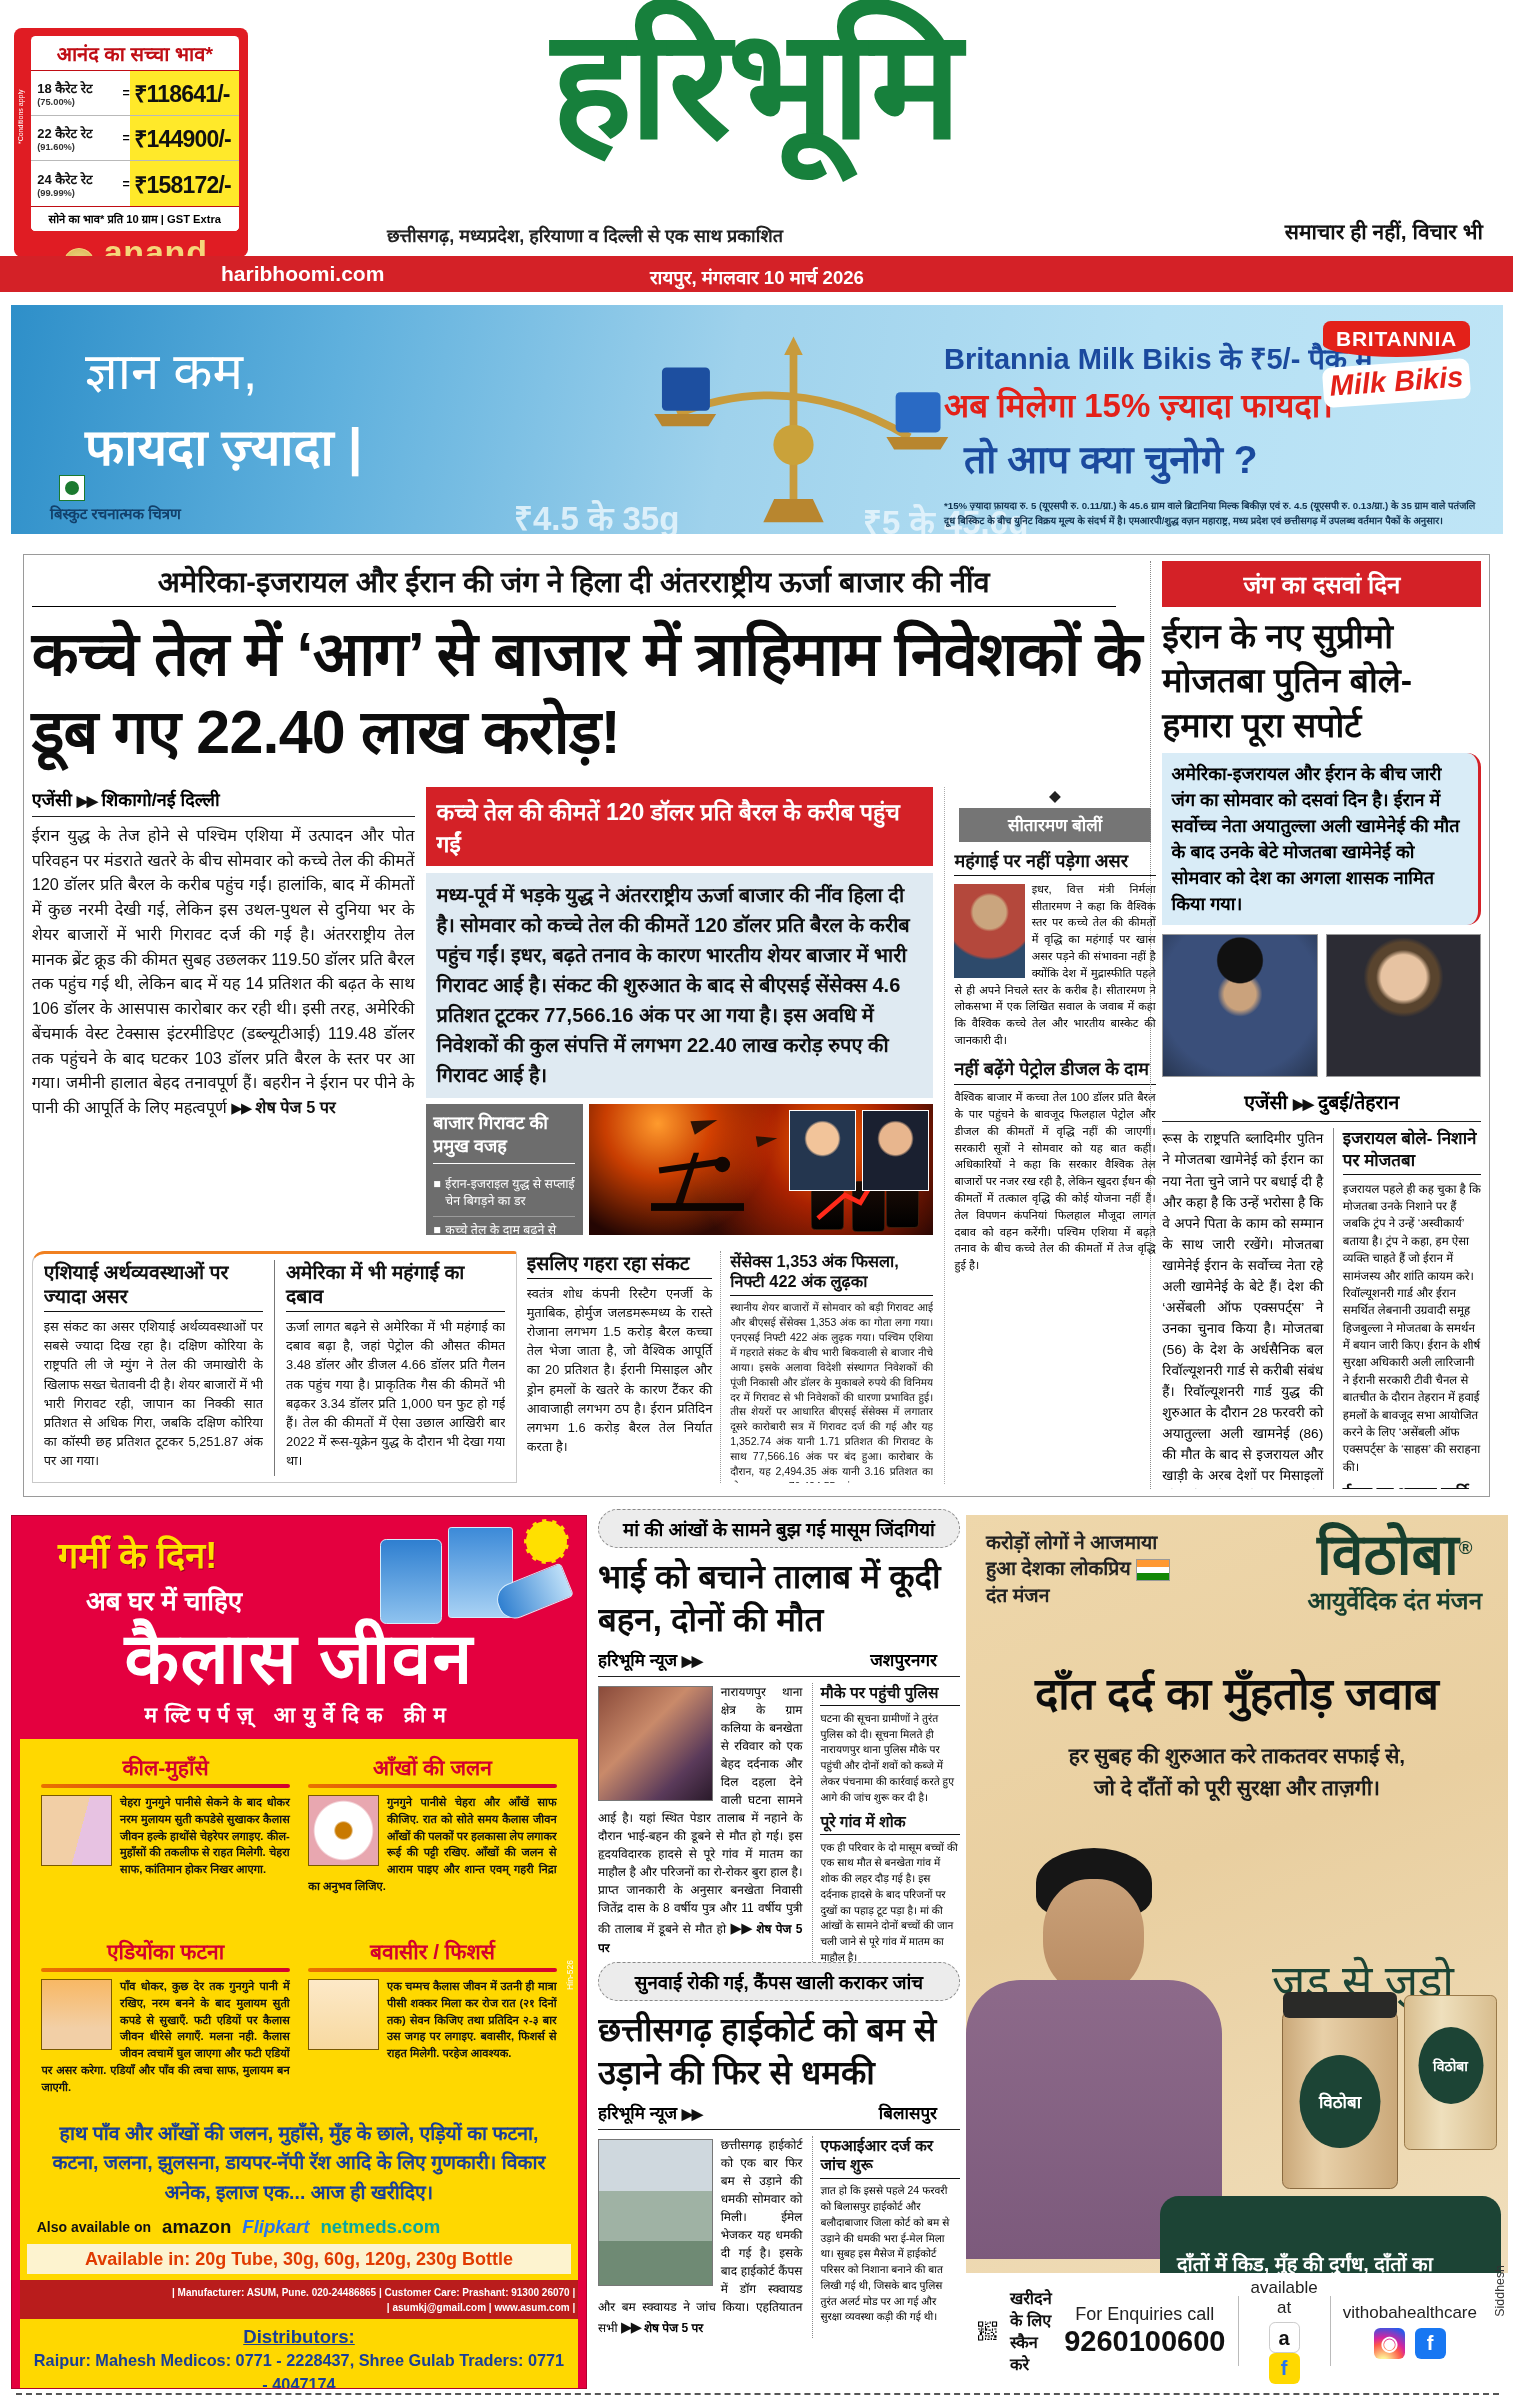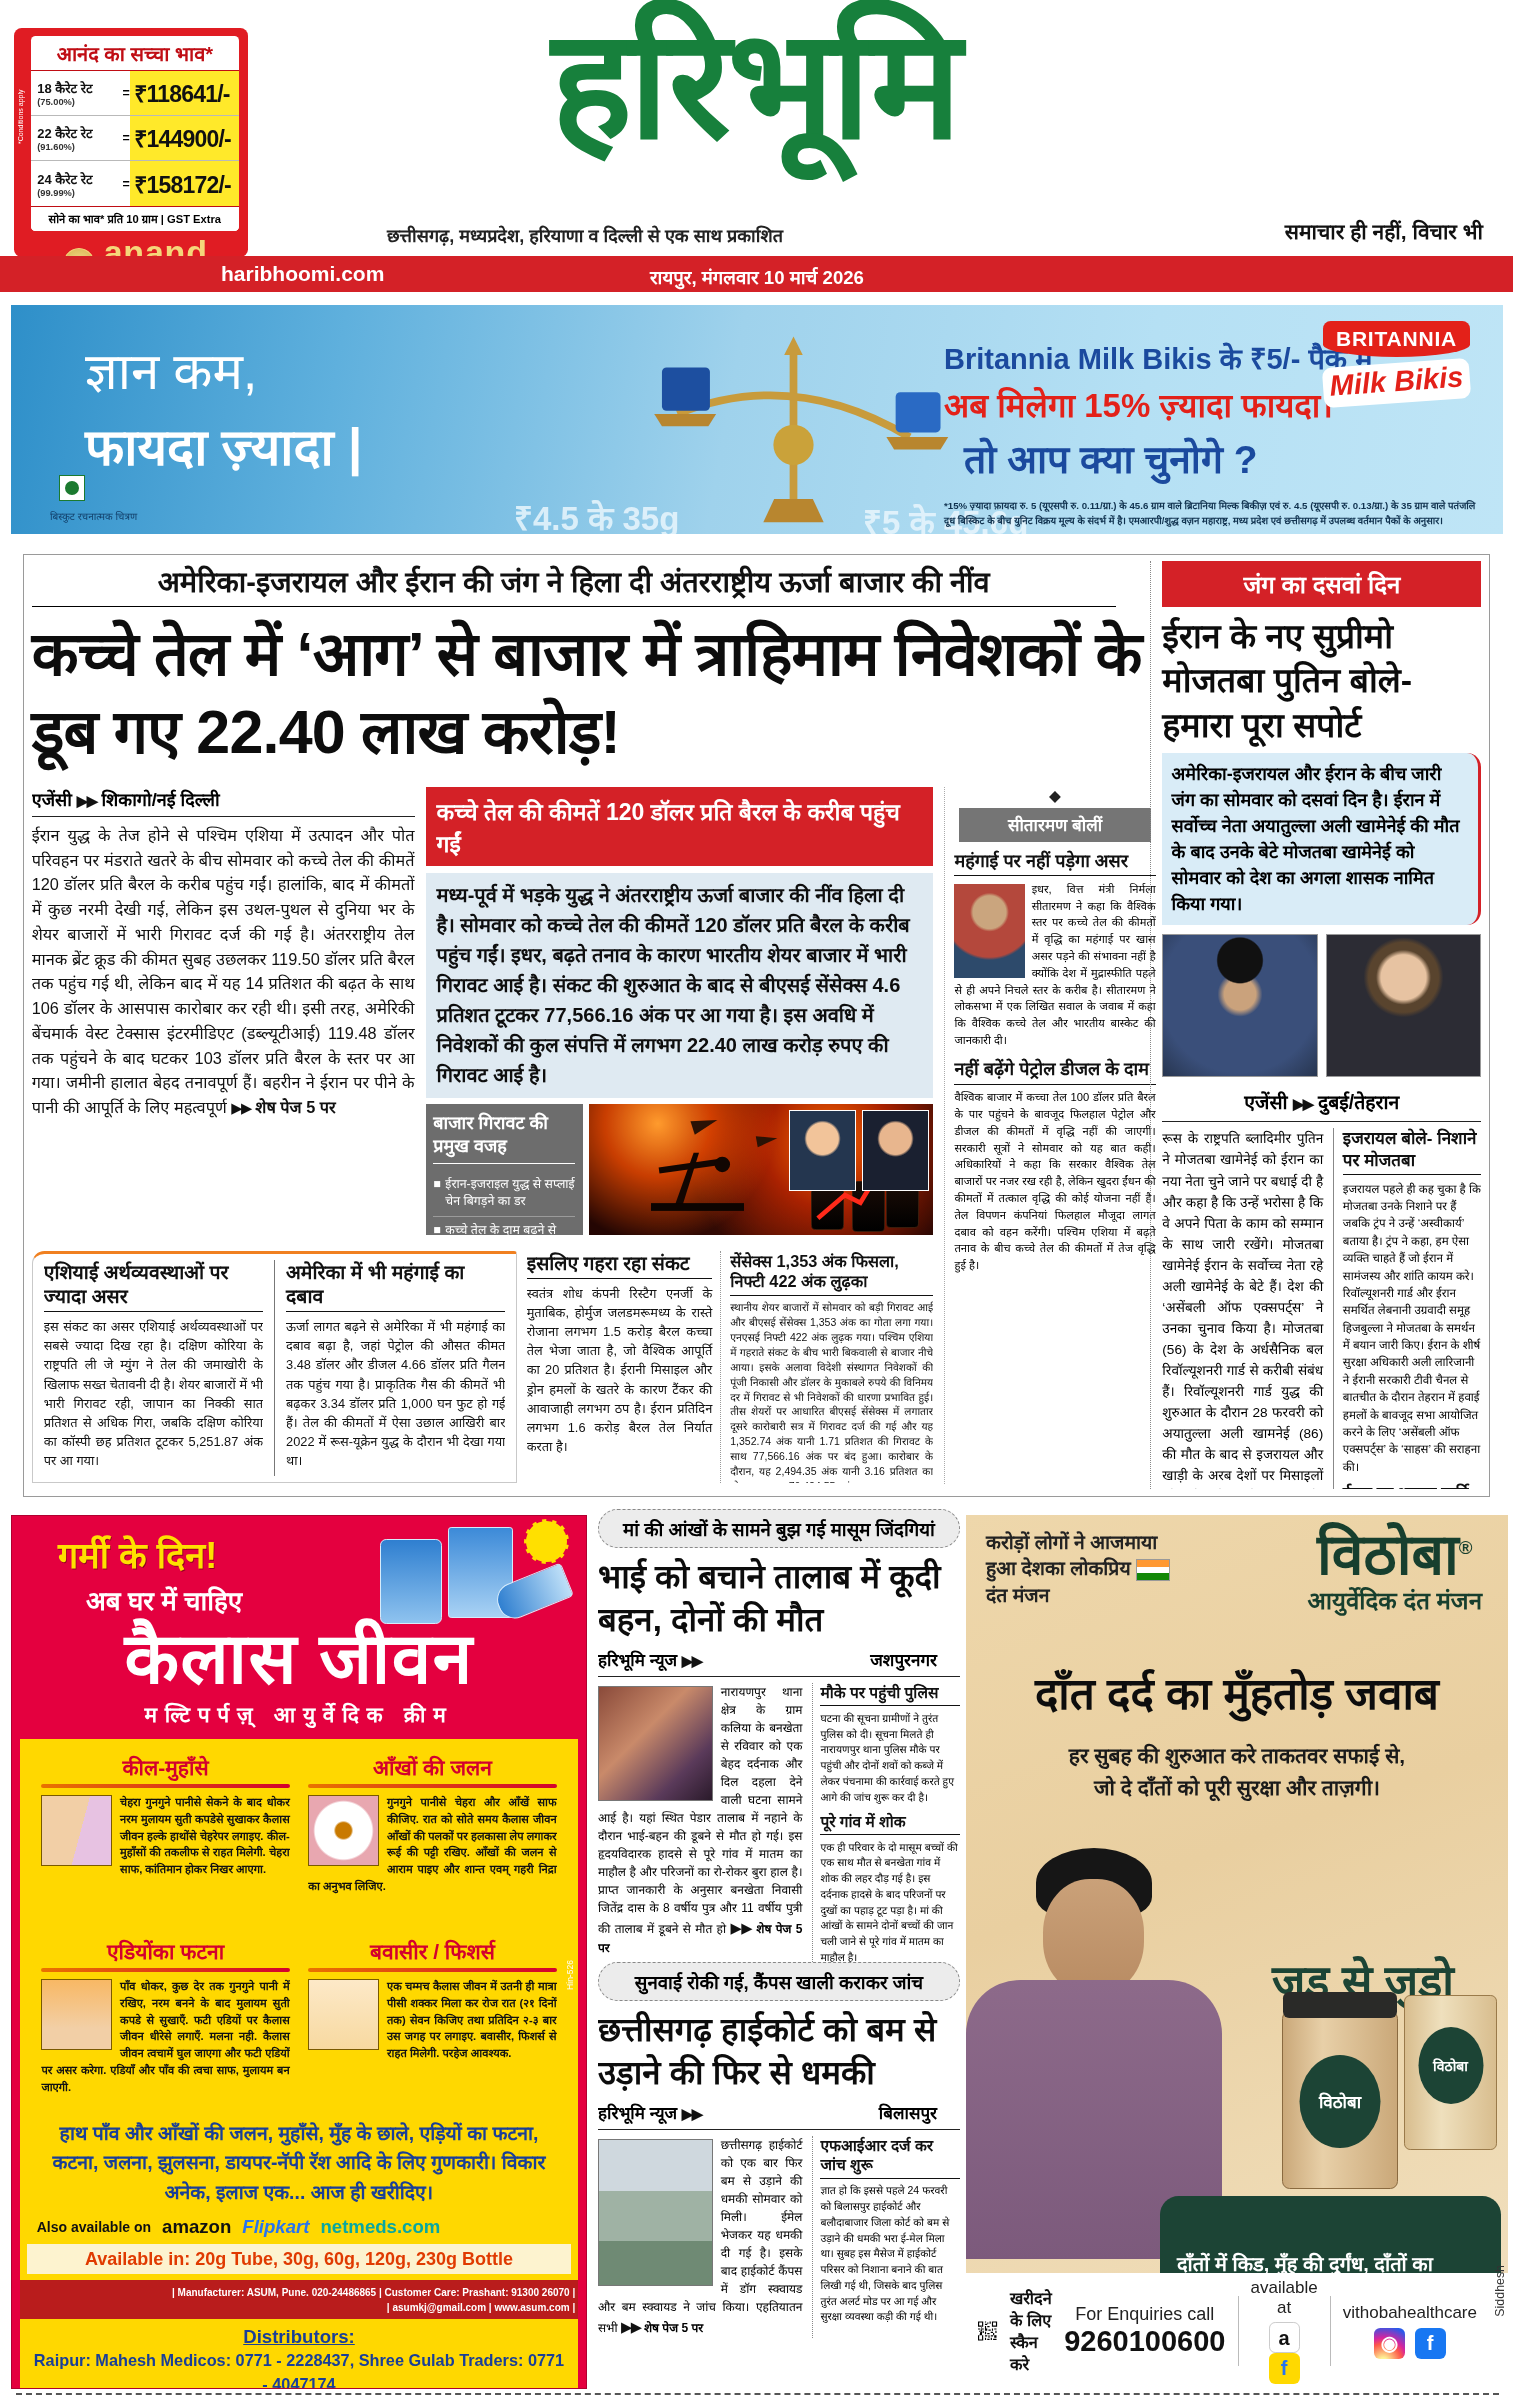--- a/index.html
+++ b/index.html
@@ -31,21 +31,21 @@
   .redbar { position:absolute; left:0; top:256px; width:100%; height:36px; background:#d42127; color:#fff; }
   .redbar .site { position:absolute; left:221px; top:6.2px; font-weight:700; font-size:21px; }
   .redbar .date { position:absolute; left:0; right:0; top:7.7px; text-align:center; font-weight:700; font-size:18.6px; }
 
   
   .brit { position:absolute; left:11px; top:305px; width:1492px; height:229px; background:linear-gradient(100deg,#2e8fc9 0%,#5fb0dd 22%,#9fd2ec 48%,#b5e0f4 75%,#bfe5f6 100%); overflow:hidden; }
   .brit .big1 { position:absolute; left:74px; top:29px; color:#fff; font-size:51px; font-weight:400; }
   .brit .big2 { position:absolute; left:74px; top:105px; color:#fff; font-size:51px; font-weight:800; }
   .brit .veg { position:absolute; left:48px; bottom:33px; width:26px; height:26px; border:1.5px solid #1b7a2f; background:#fff; display:flex; align-items:center; justify-content:center; }
   .brit .veg i { width:14px; height:14px; border-radius:50%; background:#1b7a2f; }
-  .brit .vcap { position:absolute; left:39px; bottom:11px; font-size:10px; color:#12406b; font-weight:400; }
+  .brit .vcap { position:absolute; left:39px; bottom:11px; font-size:15px; color:#12406b; font-weight:700; }
   .brit .panlabel { position:absolute; color:#e9f6fd; font-weight:800; font-size:33px; opacity:0.85; }
   .brit .r1 { position:absolute; left:933px; top:33px; color:#1b4a9e; font-weight:800; font-size:29px; }
   .brit .r2 { position:absolute; left:933px; top:77px; color:#e32119; font-weight:800; font-size:33px; }
   .brit .r3 { position:absolute; left:953px; top:126px; color:#1b4a9e; font-weight:800; font-size:39px; }
   .brit .disc { position:absolute; left:933px; top:194px; width:534px; font-size:9.7px; color:#10324f; font-weight:600; line-height:1.5; }
   .brit .blogo { position:absolute; right:33px; top:15.5px; width:147px; text-align:center; }
   .brit .blogo .bbox { background:#e32119; color:#fff; font-weight:800; font-size:21px; padding:6.2px 7.7px; border-radius:7.7px 7.7px 50% 50%/7.7px 7.7px 12.4px 12.4px; letter-spacing:0.8px; }
   .brit .blogo .mb { margin-top:6.2px; background:#fff; border-radius:9.3px; color:#e32119; font-style:italic; font-weight:800; font-size:29px; line-height:0.95; padding:4.6px 3.1px 7.7px; transform:rotate(-4deg); }
 
   
@@ -169,21 +169,21 @@
 
   
   .vith { position:absolute; left:966px; top:6.2px; width:542px; height:874px; background:linear-gradient(160deg,#eed7ab,#e9cfa0 40%,#f2e2c2); overflow:hidden; }
   .vtag { position:absolute; left:20px; top:14px; width:194px; font-weight:800; font-size:19.4px; line-height:1.35; color:#222; }
   .vflag { display:inline-block; width:34px; height:22px; vertical-align:middle; background:linear-gradient(180deg,#ff9933 33%, #fff 33% 66%, #138808 66%); border:0.8px solid #999; }
   .vlogo { position:absolute; right:26px; top:11px; text-align:center; }
   .vlogo .vb { font-weight:800; font-size:57px; color:#173f2e; line-height:1; }
   .vlogo .vs { font-weight:800; font-size:24px; color:#173f2e; }
   .vhead { position:absolute; left:0; right:0; top:147px; text-align:center; font-weight:800; font-size:44px; color:#0d0d0d; }
   .vsub { position:absolute; left:0; right:0; top:225px; text-align:center; font-weight:700; font-size:21px; line-height:1.5; color:#1a1a1a; }
-  .vslogan { position:absolute; right:54px; top:434px; font-weight:700; font-size:45px; color:#1c4435; }
+  .vslogan { position:absolute; right:54px; top:434px; font-weight:400; font-size:45px; color:#1c4435; }
   .vman { position:absolute; left:0px; top:333px; width:256px; height:410px; }
   .vhair { position:absolute; left:70px; top:0; width:116px; height:70px; background:#161616; border-radius:50% 50% 30% 30%; }
   .vface { position:absolute; left:77px; top:31px; width:101px; height:116px; background:linear-gradient(180deg,#caa179,#b88b62); border-radius:46%; }
   .vbody { position:absolute; left:0px; top:132px; width:256px; height:279px; background:linear-gradient(180deg,#8d6a8a,#7c5a7c); border-radius:54px 54px 0 0; }
   .vjar { position:absolute; left:316px; top:496px; width:116px; height:178px; background:linear-gradient(90deg,#caa879,#e8d0a8 35%,#caa879); border-radius:7.7px; border:0.8px solid #8a6a40; }
   .vjar .cap { position:absolute; left:0; right:0; top:-20px; height:26px; background:#2a2a28; border-radius:6.2px; }
   .vjar .oval, .vsach .oval { position:absolute; left:50%; top:43px; transform:translateX(-50%); width:81px; height:93px; background:#1c4435; border-radius:50%; color:#fff; font-weight:800; font-size:17px; display:flex; align-items:center; justify-content:center; }
   .vsach { position:absolute; left:438px; top:480px; width:93px; height:155px; background:linear-gradient(90deg,#d8bd8e,#efe0bd 40%,#d8bd8e); border-radius:6.2px; border:0.8px solid #9a7a4a; }
   .vsach .oval { width:65px; height:77px; font-size:14px; top:31px; }
   .vgreen { position:absolute; left:194px; top:681px; width:341px; background:#1c4435; border-radius:18.6px 18.6px 0 0; padding:54px 17px 12.4px; color:#fff; }

